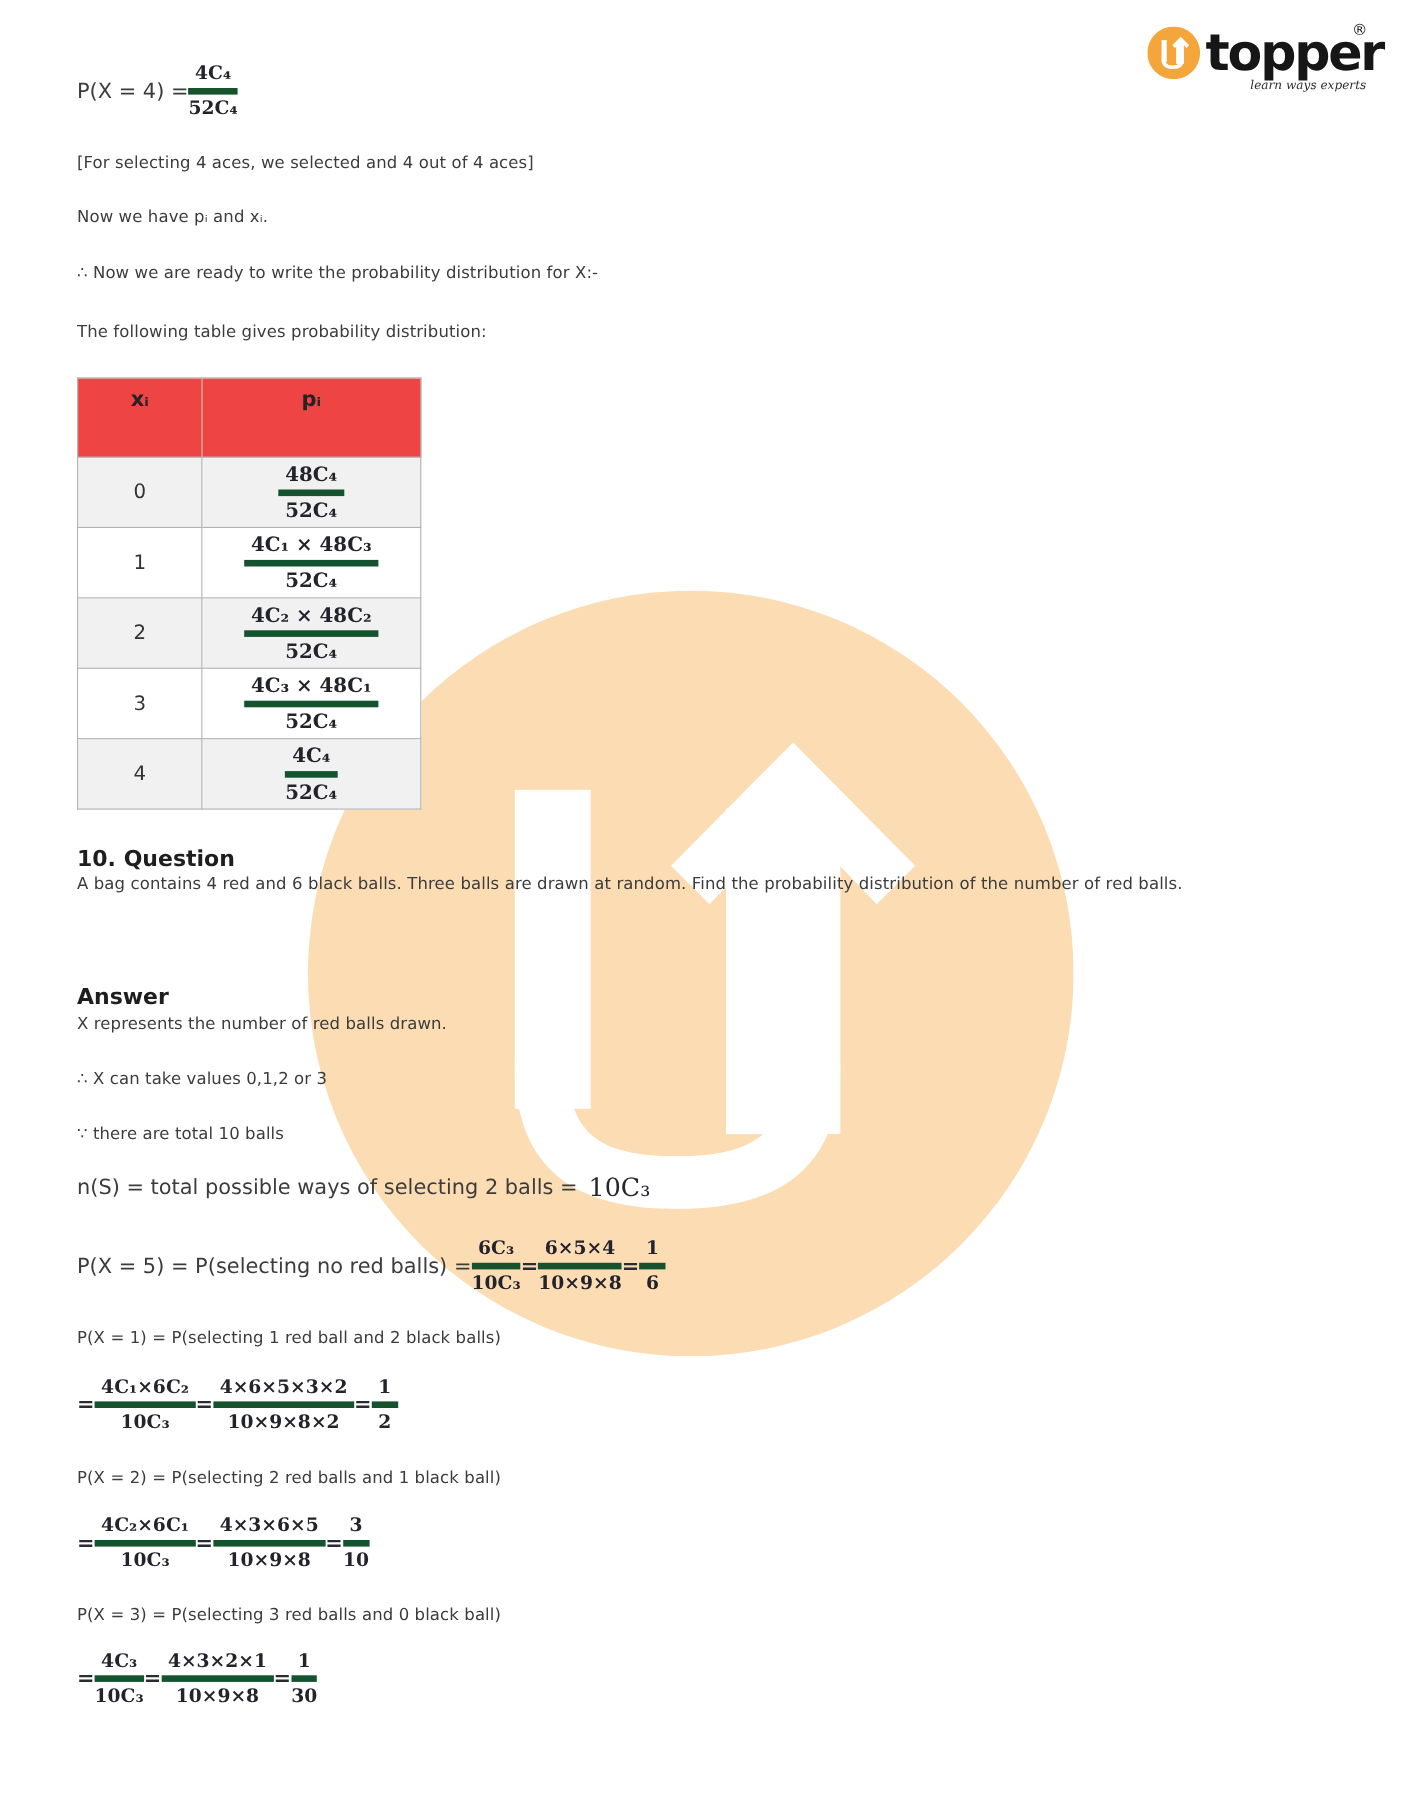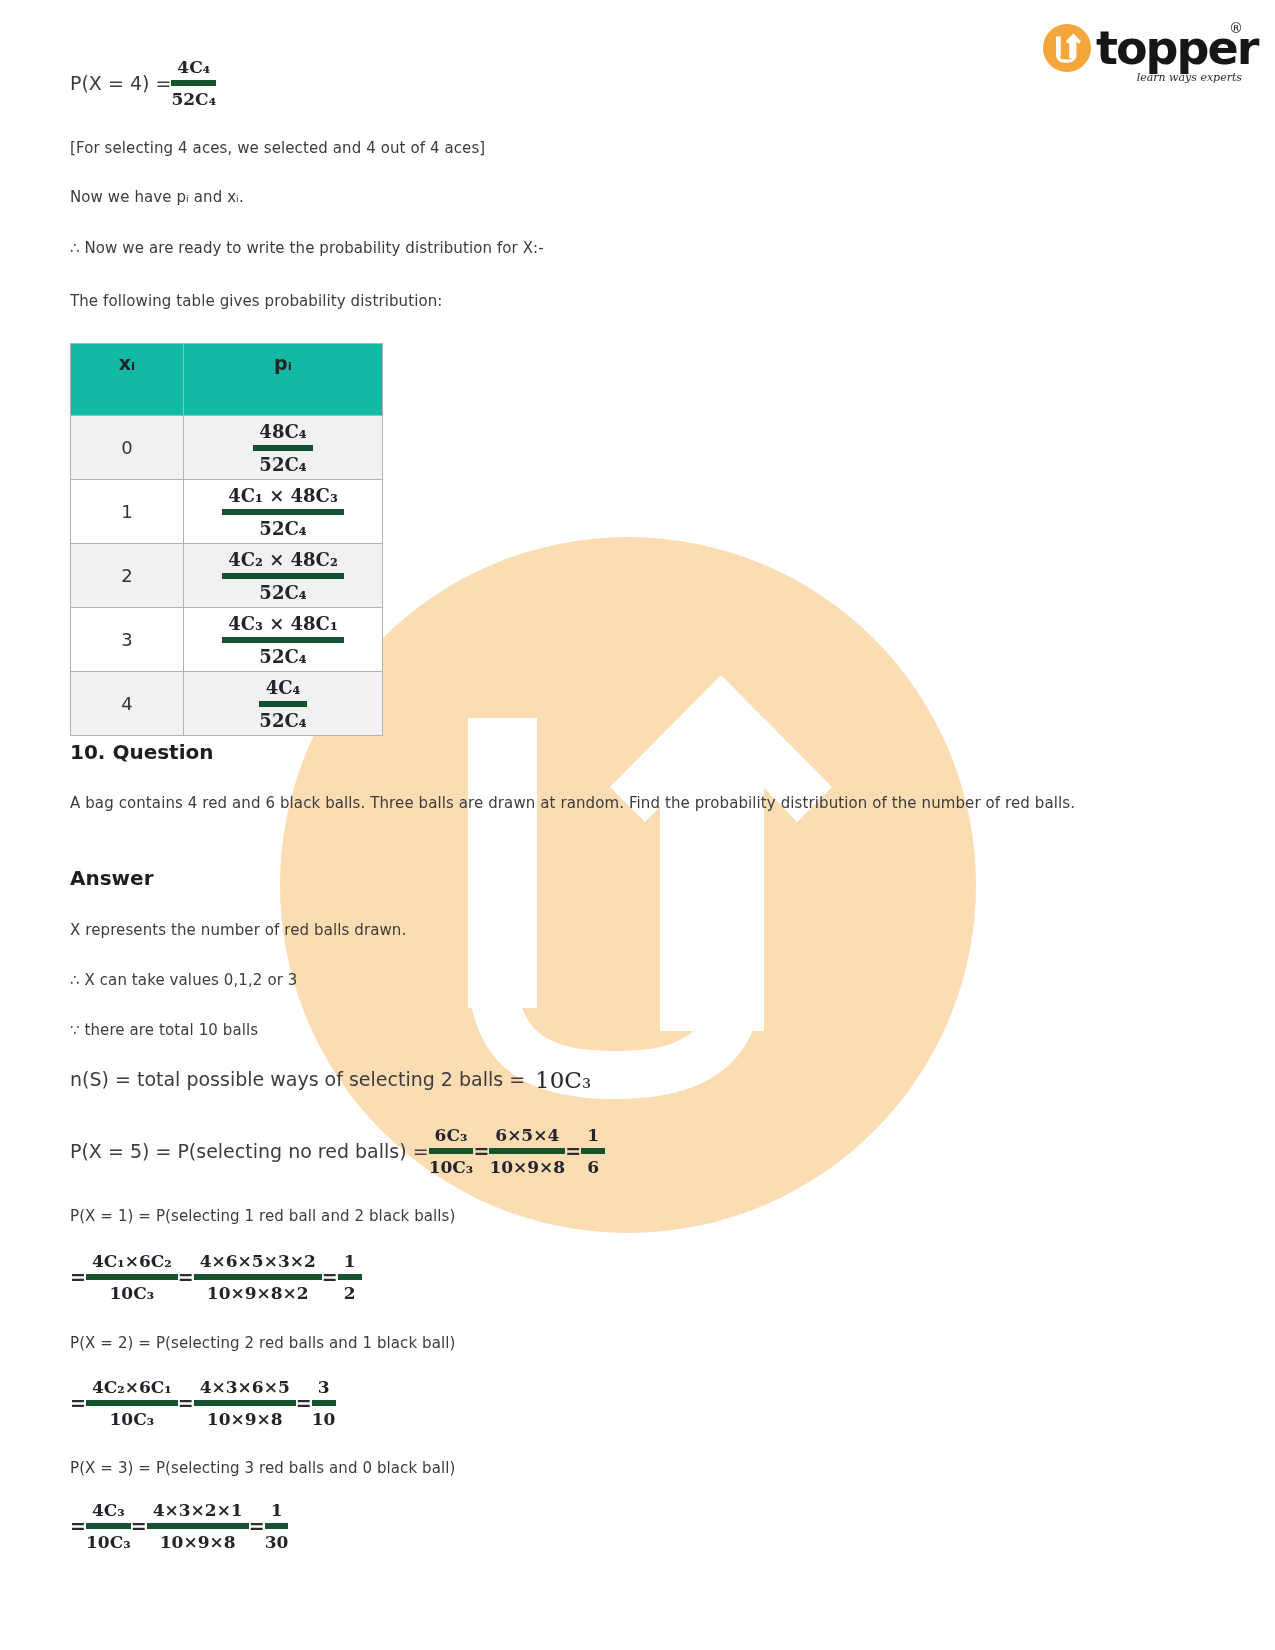--- a/index.html
+++ b/index.html
@@ -6,21 +6,21 @@
   .page{
     position:relative;
     width:1275px;height:1650px;
     background:#ffffff;
     overflow:hidden;
     font-family:"DejaVu Sans", sans-serif;
     color:#3c3c3c;
   }
   .abs{position:absolute;left:70px;}
   .t{font-size:15px;line-height:26px;letter-spacing:.1px;}
-  .heading{font-size:20px;font-weight:bold;color:#1e1e1e;}
+  .heading{font-size:20px;font-weight:bold;color:#1e1e1e;margin-top:28px;}
   .para{width:1060px;}
 
   
   .eqrow{display:flex;align-items:center;}
   .eqrow .lbl{font-size:19px;}
   .eqsign{font-size:19px;font-weight:bold;color:#2b2b33;}
   .frac{
     display:inline-block;text-align:center;
     font-family:"DejaVu Serif", serif;font-weight:bold;
     font-size:17px;line-height:22px;color:#23232c;
@@ -38,21 +38,21 @@
     border-collapse:collapse;z-index:2;background:#fff;
   }
   .ptable td{
     border:1px solid #b3b3b3;
     text-align:center;vertical-align:middle;
     background:#ffffff;
   }
   .ptable .c1{width:110px;}
   .ptable .c2{width:196px;}
   .ptable tr.hdr td{height:62px;vertical-align:top;padding-top:8px;
-    font-weight:bold;font-size:19px;color:#242424;background:#14b8a6;}
+    font-weight:bold;font-size:19px;color:#242424;background:#ef4444;}
   .ptable tr.r td{height:61px;}
   .ptable tr.shade td{background:#f1f1f1;}
   .ptable .xval{font-size:18px;color:#333;}
   .ptable .frac{font-size:18px;line-height:23px;}
 
   
   .watermark{position:absolute;left:280px;top:537px;width:696px;height:696px;z-index:0;}
   .content-layer{position:relative;z-index:1;}
 
   

